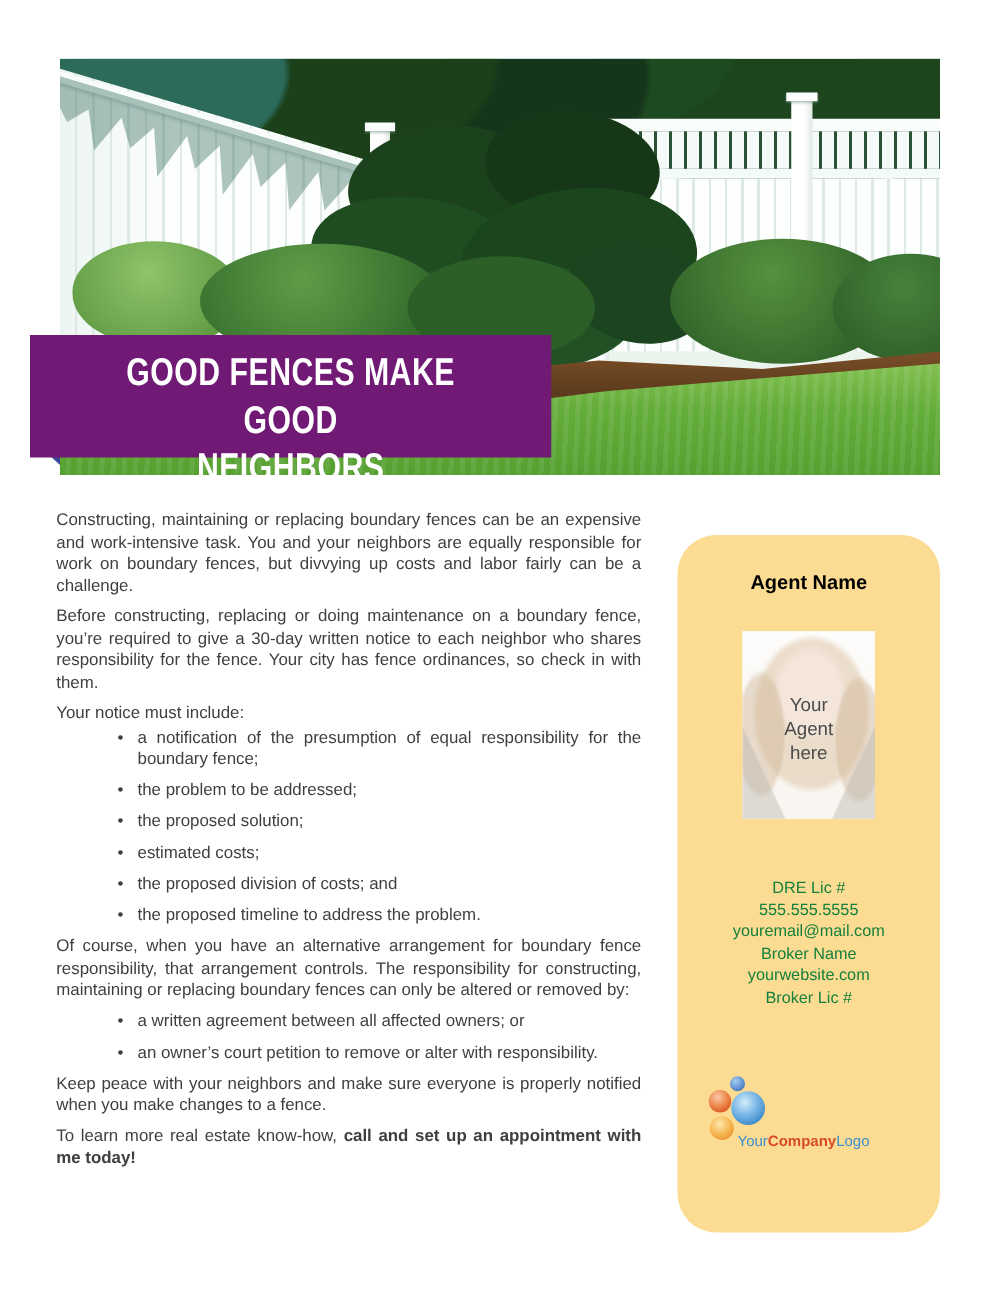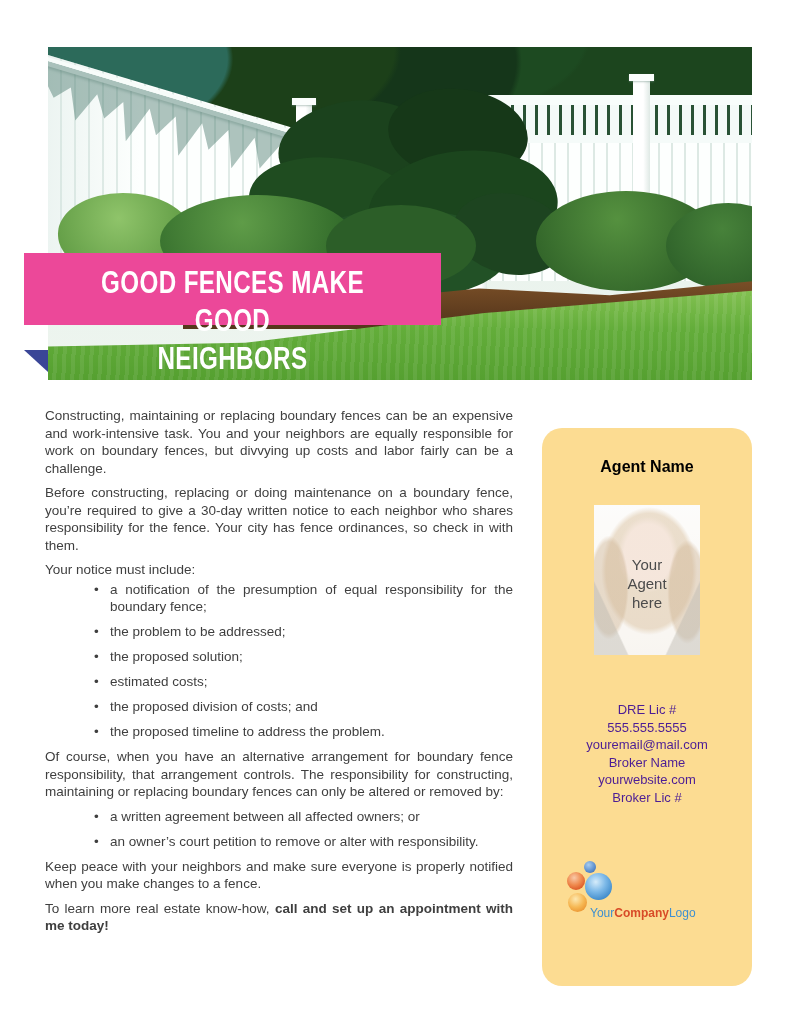--- a/index.html
+++ b/index.html
@@ -101,22 +101,22 @@
     clip-path:polygon(0 64%,28% 60%,62% 28%,100% 4%,100% 100%,0 100%);
     background:linear-gradient(180deg,#85c253,#63ad3a 45%,#55a030);
   }
   .lawn::after{
     content:"";position:absolute;inset:0;
     background:repeating-linear-gradient(93deg,rgba(255,255,255,.08) 0 4px,transparent 4px 9px);
   }
 
   
   .banner{
-    position:absolute;left:24px;top:253px;width:417px;height:72px;
-    background:#ec4899;z-index:5;
+    position:absolute;left:24px;top:268px;width:417px;height:98px;
+    background:#701a75;z-index:5;
   }
   .banner-title{
     margin-top:11px;text-align:center;color:#ffffff;
     font-weight:bold;font-size:31px;line-height:38px;letter-spacing:.5px;
     transform:scaleX(.78);
   }
   .banner-title span{display:block;}
   .banner-fold{
     position:absolute;left:24px;top:350px;width:24px;height:22px;background:#3a4697;
     clip-path:polygon(0 0,100% 0,100% 100%);z-index:4;
@@ -132,21 +132,21 @@
   .article ul{list-style:none;margin:0 0 3px;padding:0;}
   .article li{
     position:relative;margin:0 0 7.5px 45px;padding-left:20px;text-align:justify;
   }
   .article li::before{content:"\2022";position:absolute;left:4px;}
   .cta strong{font-weight:bold;}
 
   
   .card{
     position:absolute;left:542px;top:428px;width:210px;height:558px;
-    background:#fcdc92;border-radius:20px;
+    background:#fcdc92;border-radius:31px;
   }
   .agent-name{
     margin-top:30px;text-align:center;font-size:16px;line-height:18px;
     font-weight:bold;color:#000000;
   }
   .photo-ph{
     position:relative;width:106px;height:150px;margin:29px auto 0;background:#ffffff;
     overflow:hidden;
   }
   .photo-ph .ph-img{
@@ -161,21 +161,21 @@
       linear-gradient(180deg,#fbfaf8,#f4efe8);
   }
   .photo-ph .ph-img::after{
     content:"";position:absolute;inset:0;background:rgba(255,255,255,.38);
   }
   .ph-text{
     position:relative;z-index:2;padding-top:50px;text-align:center;
     font-size:15px;line-height:19px;color:#4b4b4b;
   }
   .contact{
-    margin-top:46px;text-align:center;font-size:13px;line-height:17.5px;color:#4c1d95;
+    margin-top:46px;text-align:center;font-size:13px;line-height:17.5px;color:#15803d;
   }
   .logo{position:absolute;left:20px;top:430px;width:176px;height:66px;}
   .bubble{position:absolute;border-radius:50%;}
   .bubble-small-blue{left:22px;top:3px;width:12px;height:12px;
     background:radial-gradient(circle at 38% 32%,#a8cdf0,#5f92d0 55%,#3a66a8 95%);}
   .bubble-red{left:5px;top:14px;width:18px;height:18px;
     background:radial-gradient(circle at 40% 32%,#f8c9a8,#ef8a4e 45%,#d84e1f 85%);}
   .bubble-big-blue{left:23px;top:15px;width:27px;height:27px;
     background:radial-gradient(circle at 40% 33%,#d6ecfa,#7db9e8 40%,#3a87c8 80%,#2a6baa 100%);}
   .bubble-yellow{left:6px;top:35px;width:19px;height:19px;

